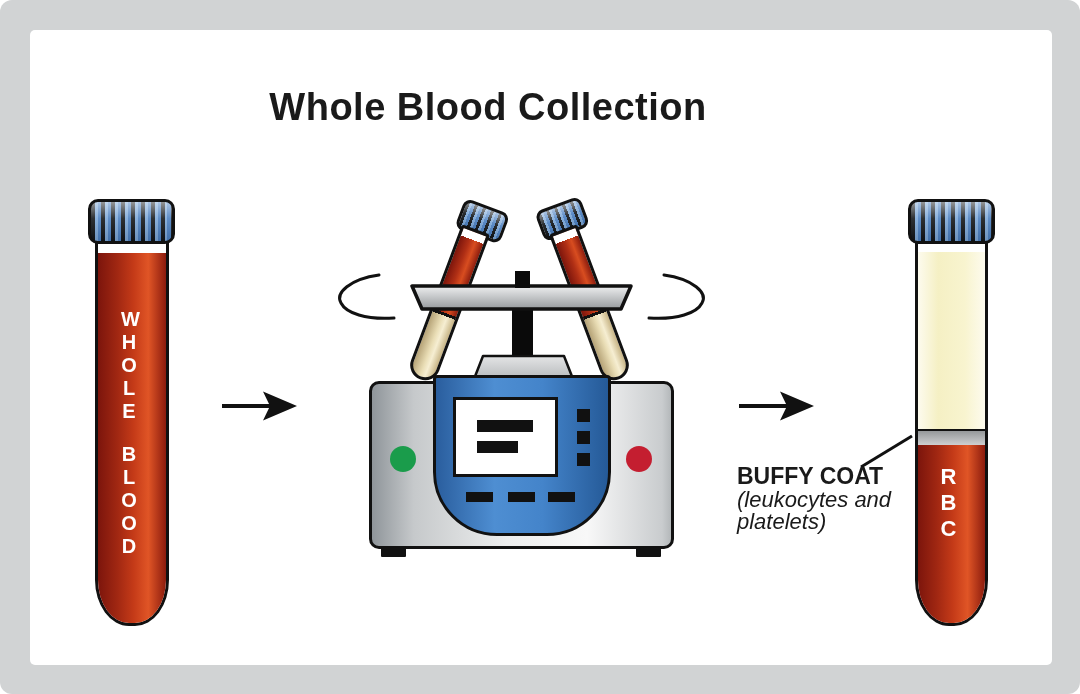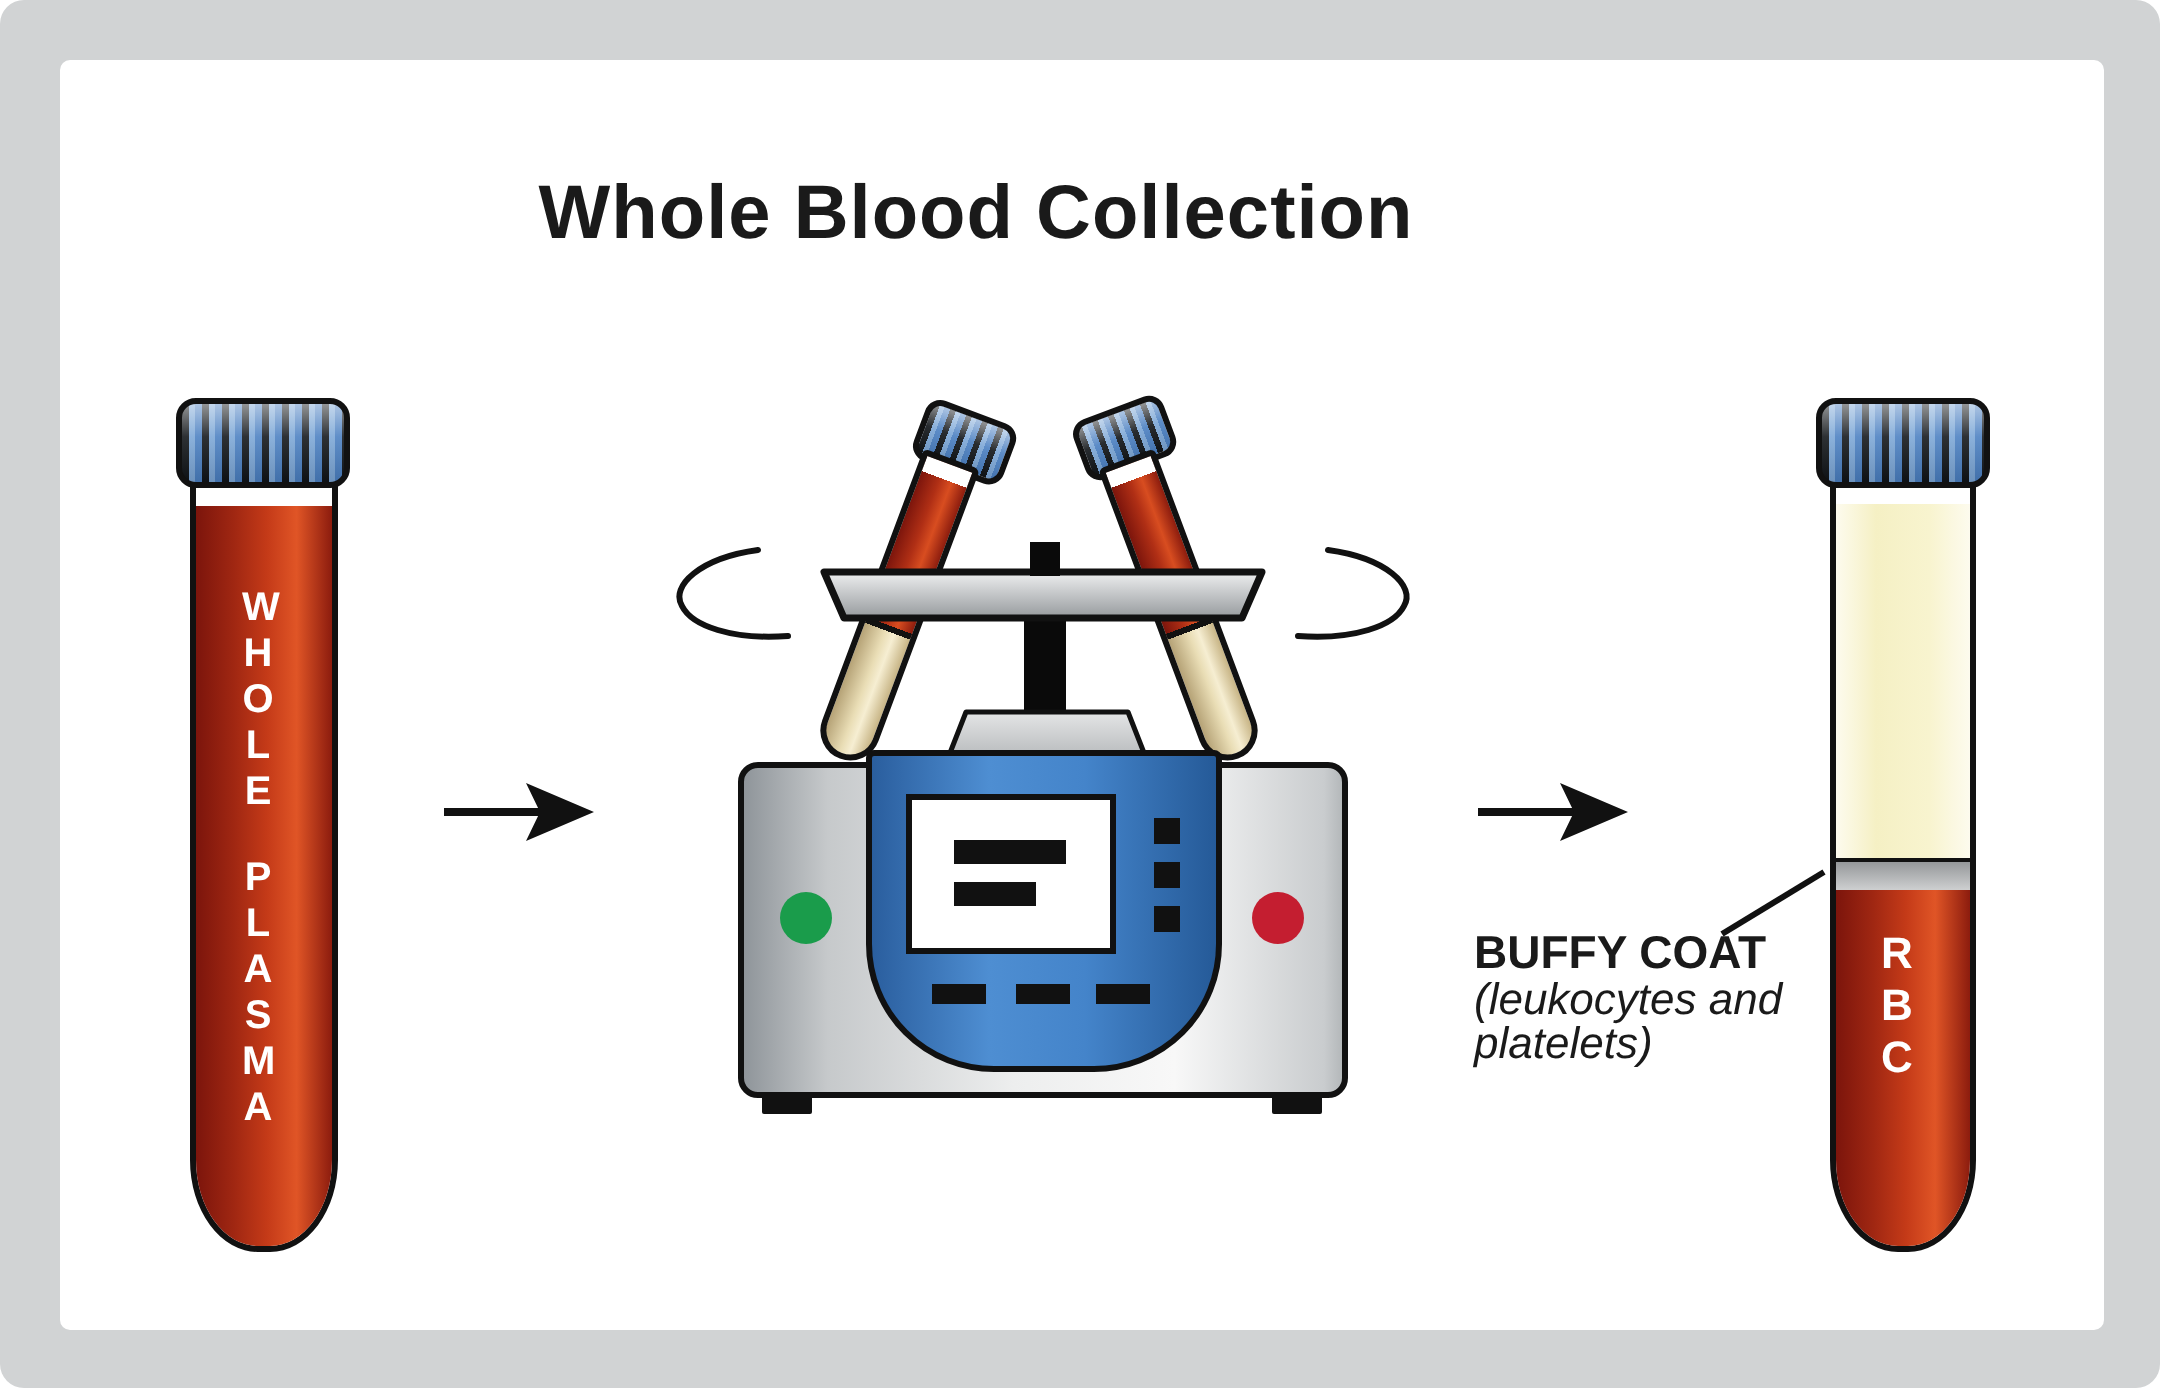--- a/index.html
+++ b/index.html
@@ -23,21 +23,21 @@
   .fill{position:absolute;left:0;right:0;}
   .red-grad{background:linear-gradient(90deg,#7c150c 0%,#a02712 28%,#c43a18 52%,#e05526 74%,#8c1c0e 100%);}
   .fill-blood{top:13px;bottom:0;}
   .fill-plasma{top:12px;height:177px;background:linear-gradient(90deg,#fdfbee 0%,#f5f0c4 30%,#f8f4cf 70%,#fdfbee 100%);}
   .fill-buffy{top:189px;height:16px;background:linear-gradient(180deg,#95989a,#d6d7d8);border-top:2px solid #111;border-bottom:2px solid #111;}
   .fill-rbc{top:205px;bottom:0;}
 
   
   .vwrap{display:flex;justify-content:center;}
   .vstack{word-break:break-all;text-align:center;font-weight:bold;}
-  .v-white{color:#ffffff;font-size:20px;line-height:23px;width:16px;}
+  .v-white{color:#ffffff;font-size:20px;line-height:23px;width:16px;margin-top:15px;}
   .v-black{color:#1a1a1a;font-size:19px;line-height:22px;width:15px;}
   .v-rbc{color:#ffffff;font-size:22px;line-height:26px;width:17px;}
   .whole-pos{left:95px;top:293px;width:68px;}
   .blood-pos{left:95px;top:428px;width:68px;}
   .plasma-pos{left:915px;top:268px;width:67px;}
   .rbc-pos{left:915px;top:464px;width:67px;}
 
   
   .spin-tube{width:30px;height:186px;}
   .spin-left{left:431px;top:198px;transform:rotate(20.5deg);transform-origin:50% 60%;}
@@ -137,21 +137,21 @@
   <div class="abs btn btn-red"></div>
 
   <div class="abs tube-body tube-left">
     <div class="fill fill-blood red-grad"></div>
   </div>
   <div class="abs cap cap-left"></div>
   <div class="abs vwrap whole-pos">
     <div class="vstack v-white">WHOLE</div>
   </div>
   <div class="abs vwrap blood-pos">
-    <div class="vstack v-white">PLASMA</div>
+    <div class="vstack v-white">BLOOD</div>
   </div>
 
   <div class="abs tube-body tube-right">
     <div class="fill fill-plasma"></div>
     <div class="fill fill-buffy"></div>
     <div class="fill fill-rbc red-grad"></div>
   </div>
   <div class="abs cap cap-right"></div>
   <div class="abs vwrap rbc-pos">
     <div class="vstack v-rbc">RBC</div>

